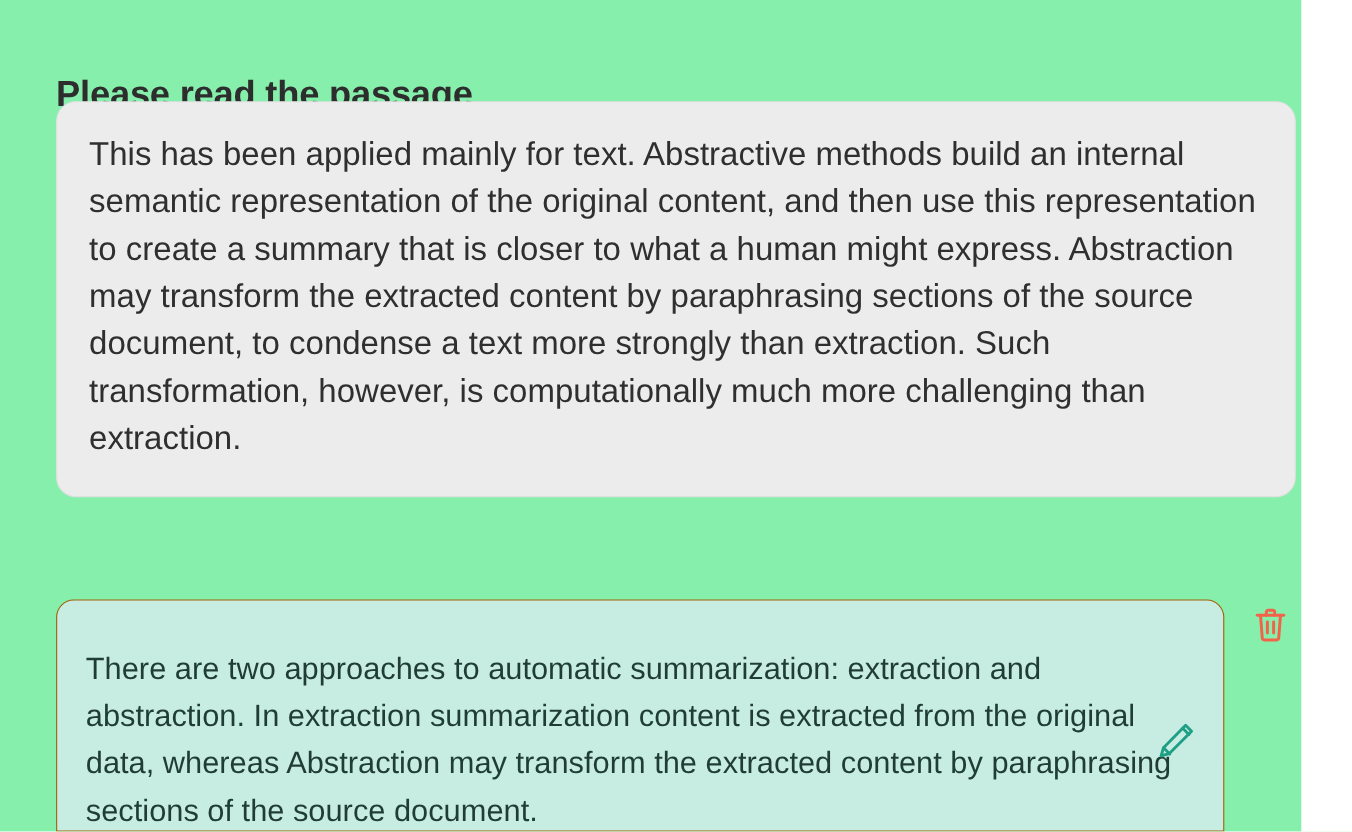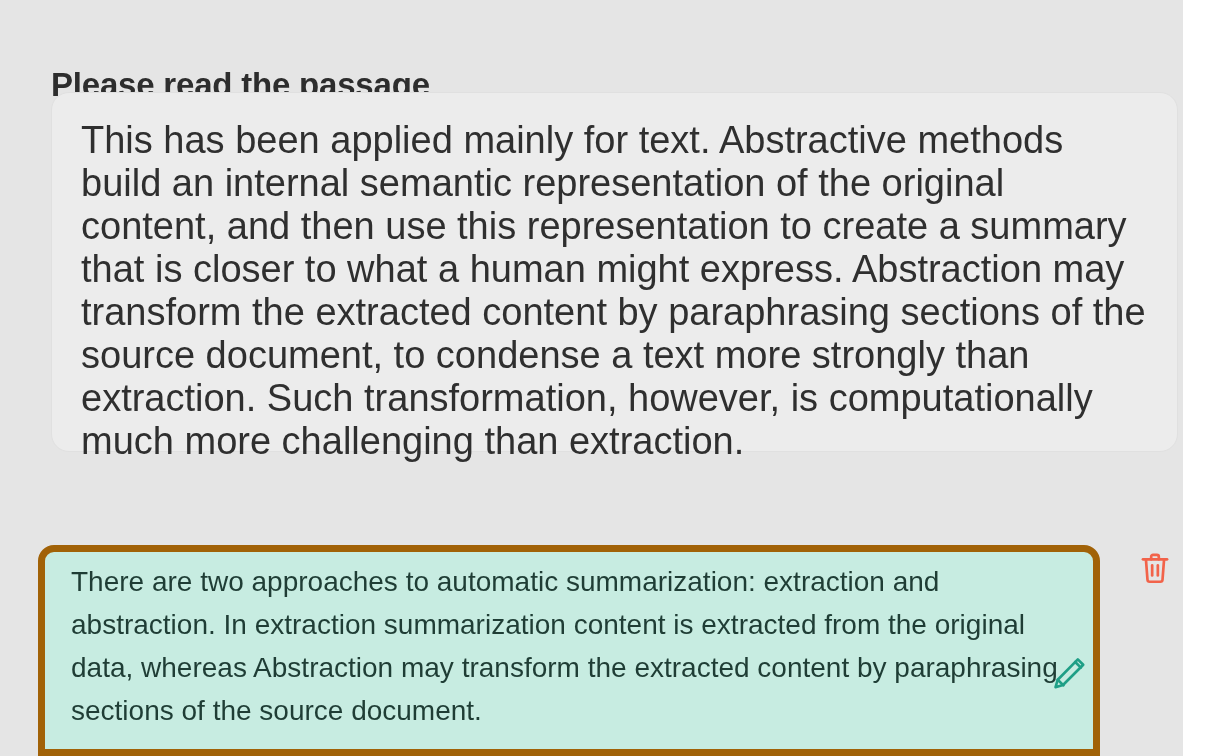--- a/index.html
+++ b/index.html
@@ -9,21 +9,21 @@
     width: 1229px;
     height: 756px;
     background: #ffffff;
     font-family: "Liberation Sans", sans-serif;
     overflow: hidden;
   }
   .page {
     position: relative;
     width: 1183px;
     height: 756px;
-    background: #e5e5e5;
+    background: #86efac;
   }
 
   
   .heading {
     font-size: 33px;
     font-weight: bold;
     color: #2d2d2d;
     letter-spacing: -0.2px;
   }
   #passage-heading {
@@ -43,41 +43,41 @@
     left: 51px;
     top: 92px;
     width: 1127px;
     height: 360px;
     background: #ececec;
     border: 1px solid #e0e0e0;
     border-radius: 18px;
     padding: 26px 28px 26px 29px;
   }
   #passage-text {
-    font-size: 38px;
+    font-size: 30px;
     line-height: 43px;
     color: #2f2f2f;
     white-space: pre-wrap;
     margin: 0;
   }
 
   
   #summary-box {
     position: absolute;
-    left: 38px;
+    left: 51px;
     top: 545px;
     width: 1062px;
     height: 211px;
     background: #c7ece1;
-    border: 7px solid #a16207;
+    border: 1px solid #a16207;
     border-top-left-radius: 16px;
     border-top-right-radius: 16px;
     border-bottom-left-radius: 0;
     border-bottom-right-radius: 0;
-    padding: 8px 26px 0 26px;
+    padding: 40px 26px 0 26px;
     overflow: hidden;
   }
   #summary-text {
     font-size: 28px;
     line-height: 43px;
     color: #1f3d35;
     margin: 0;
     white-space: pre-wrap;
   }
 

